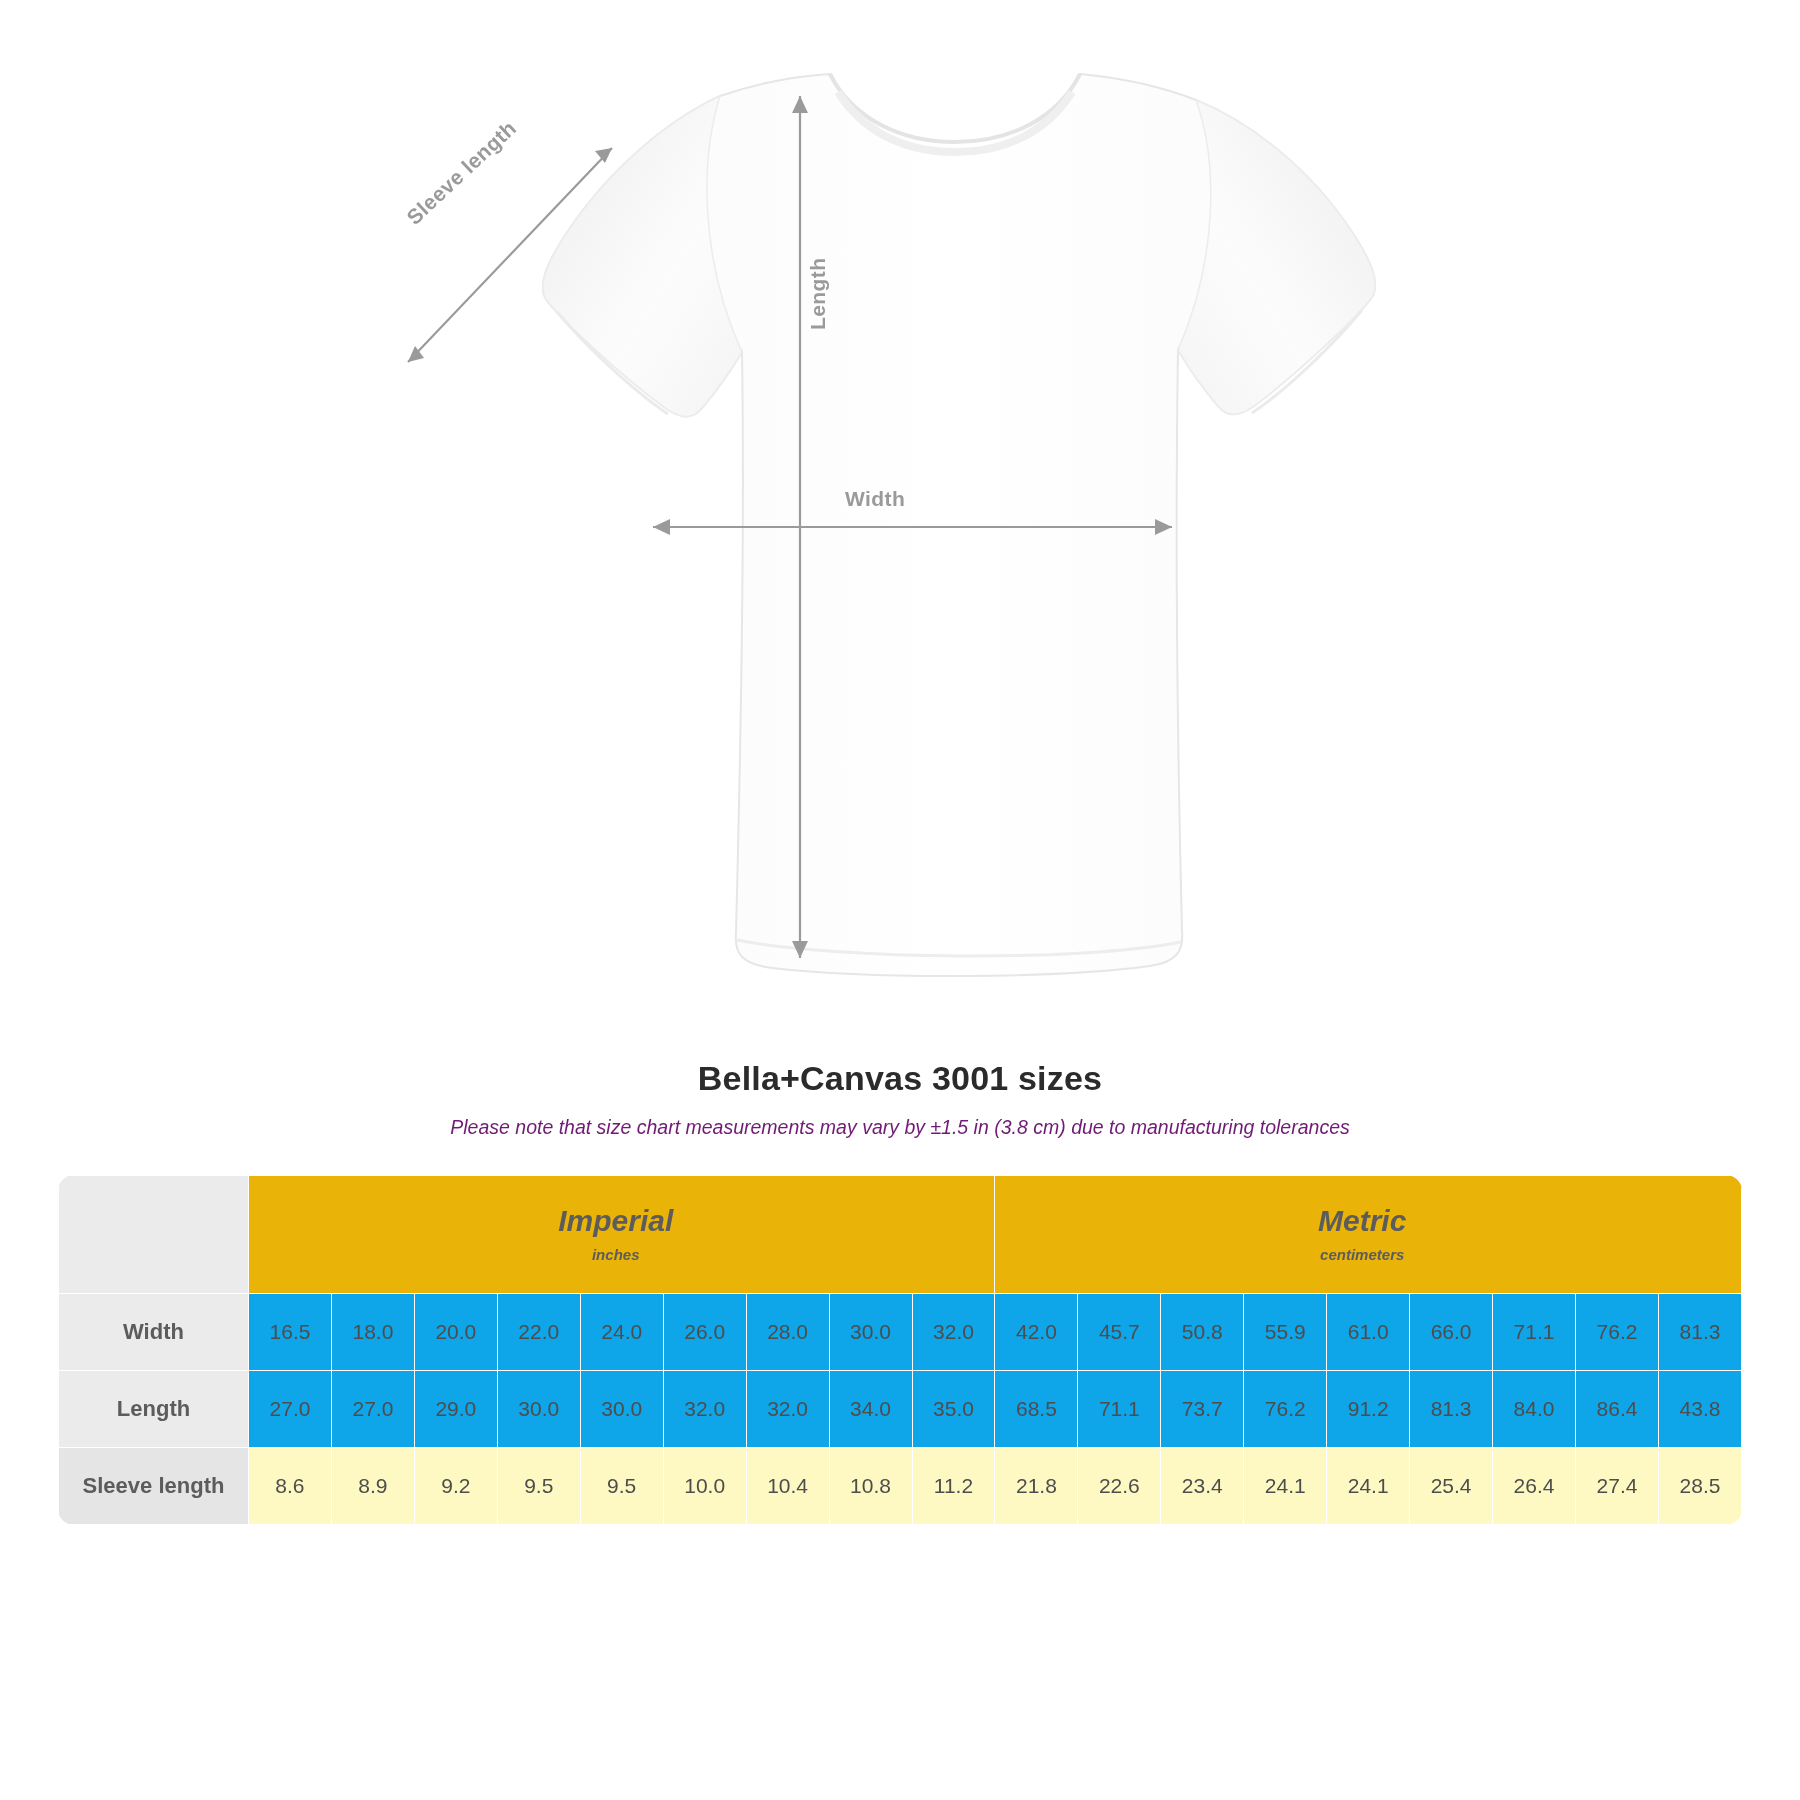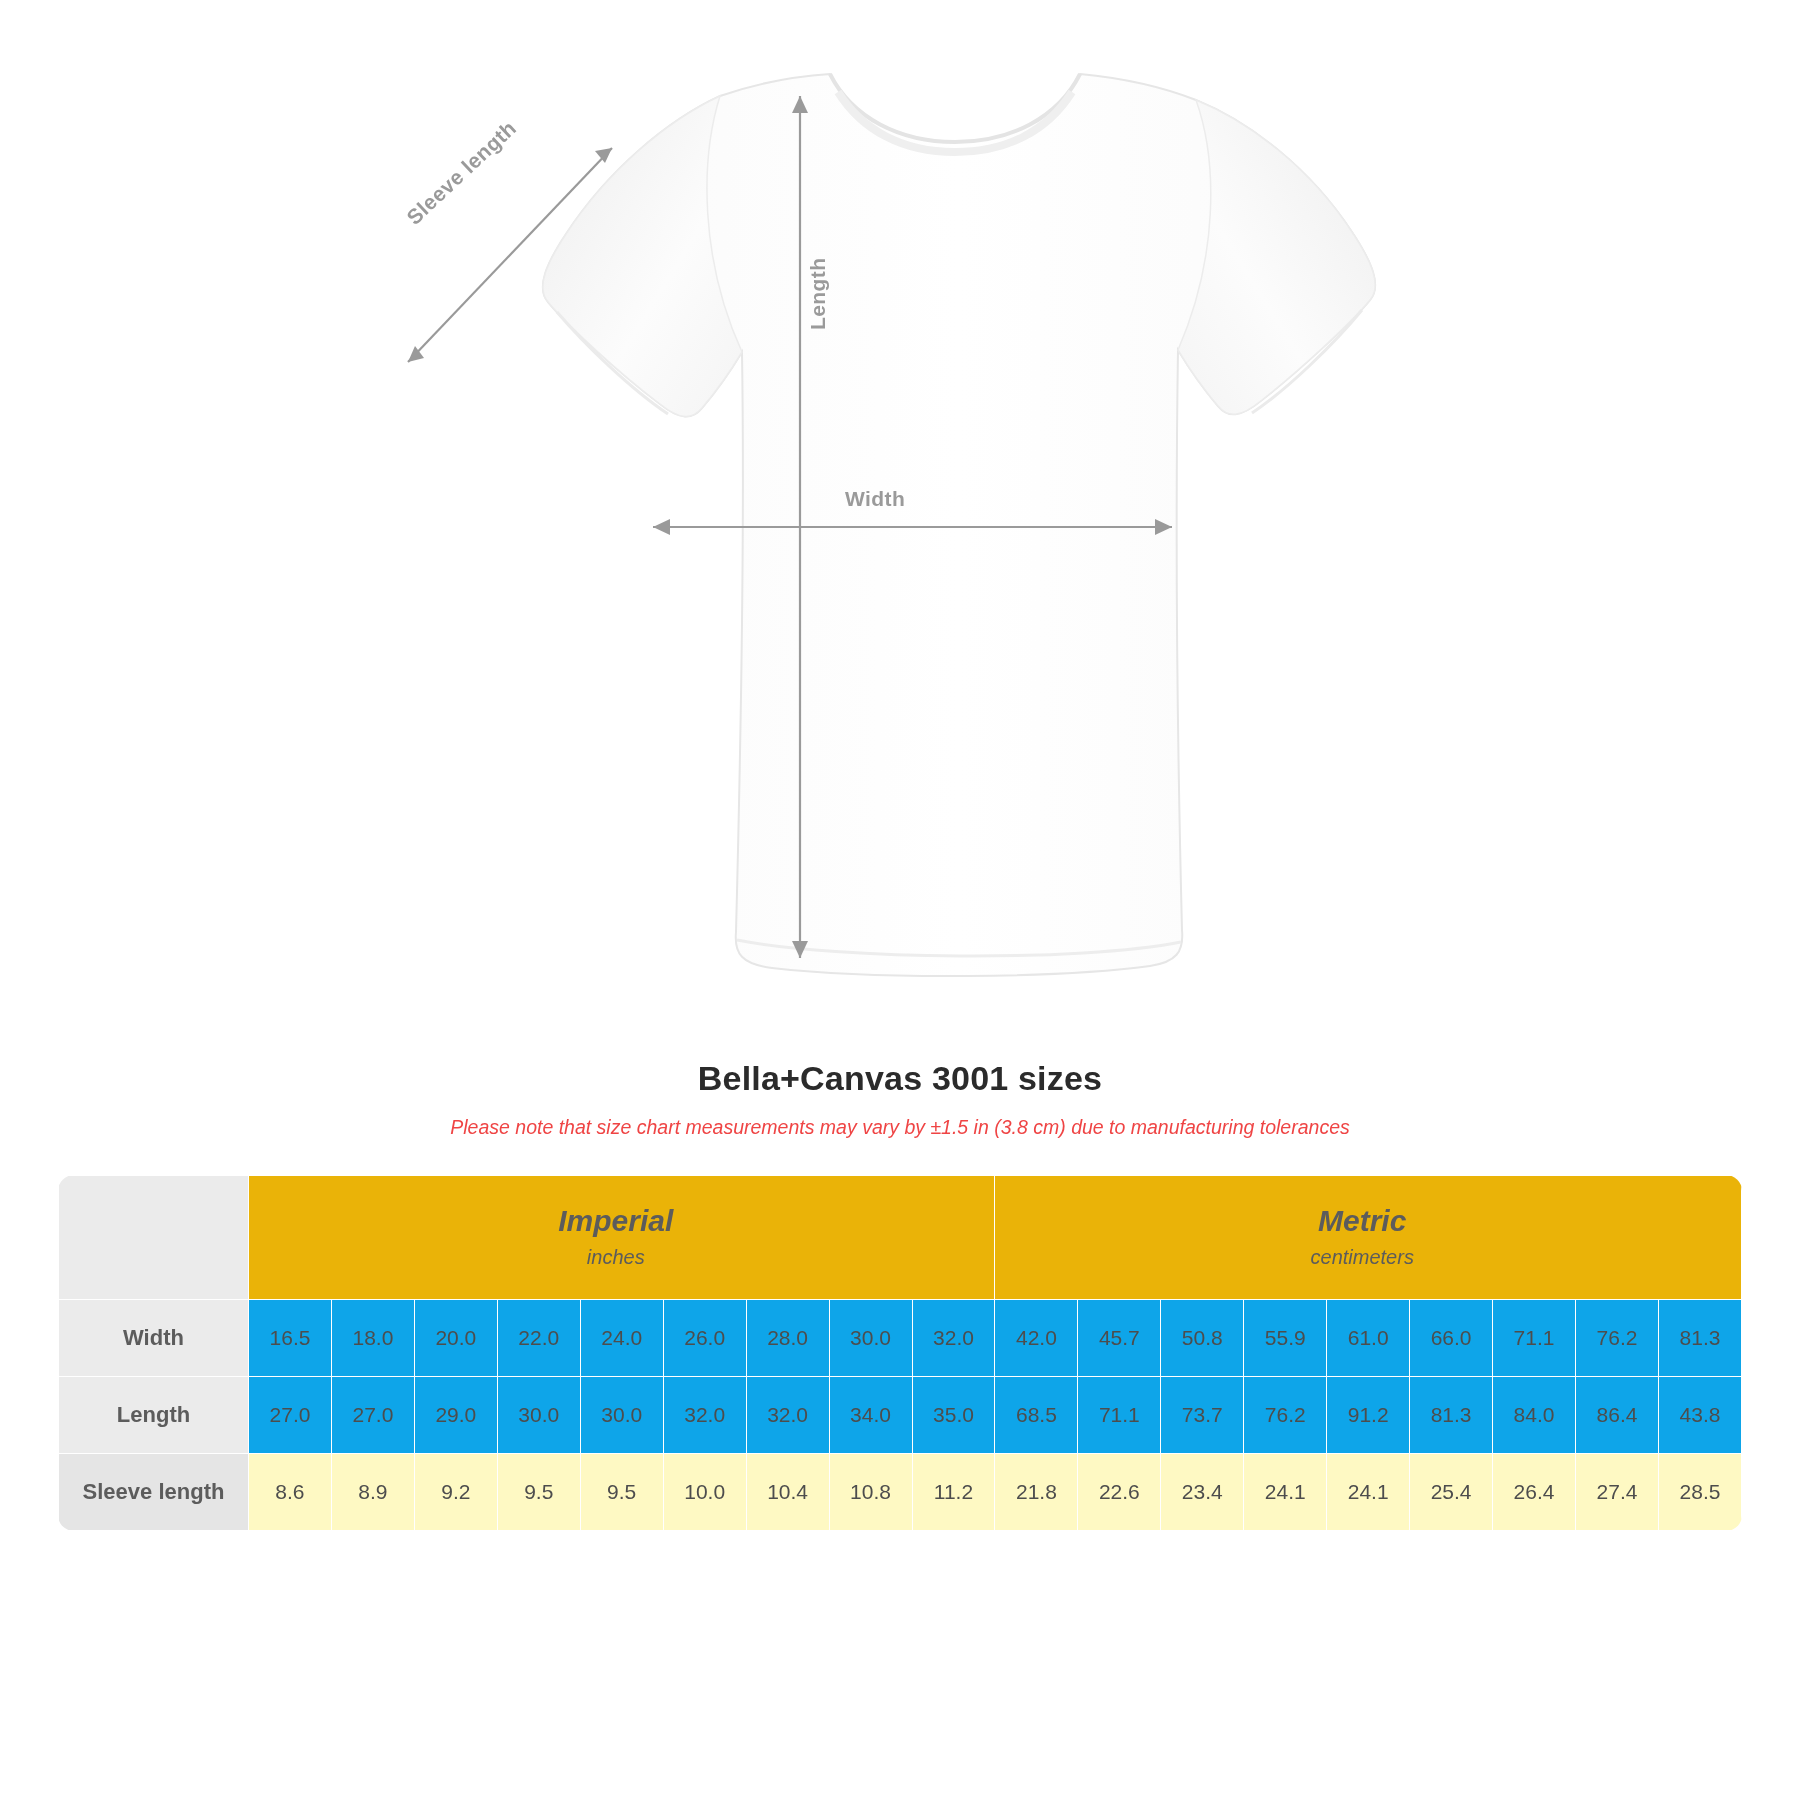--- a/index.html
+++ b/index.html
@@ -64,21 +64,21 @@
   .chart-title {
     font-size: 34px;
     font-weight: bold;
     color: #2b2b2b;
     letter-spacing: 0.2px;
   }
   .chart-note {
     margin-top: 18px;
     font-size: 19.5px;
     font-style: italic;
-    color: #ef4444;
+    color: #701a75;
   }
 
   
   .table-wrap {
     margin: 36px 58px 0 58px;
     border-radius: 16px;
     overflow: hidden;
   }
   table.size-table {
     width: 100%;
@@ -99,25 +99,26 @@
   }
   .unit-head .unit-name {
     font-size: 30px;
     font-weight: bold;
     font-style: italic;
     color: #5c5c5c;
     display: block;
     line-height: 1.25;
   }
   .unit-head .unit-sub {
-    font-size: 20px;
+    font-size: 15px;
     font-style: italic;
     color: #5c5c5c;
     display: block;
     margin-top: 6px;
+    font-weight: bold;
   }
   .corner-cell {
     background: #ebebeb;
   }
   tr.size-row td {
     background: #f4f4f4;
     padding: 26px 0;
     font-weight: bold;
     font-size: 22px;
     color: #5c5c5c;

